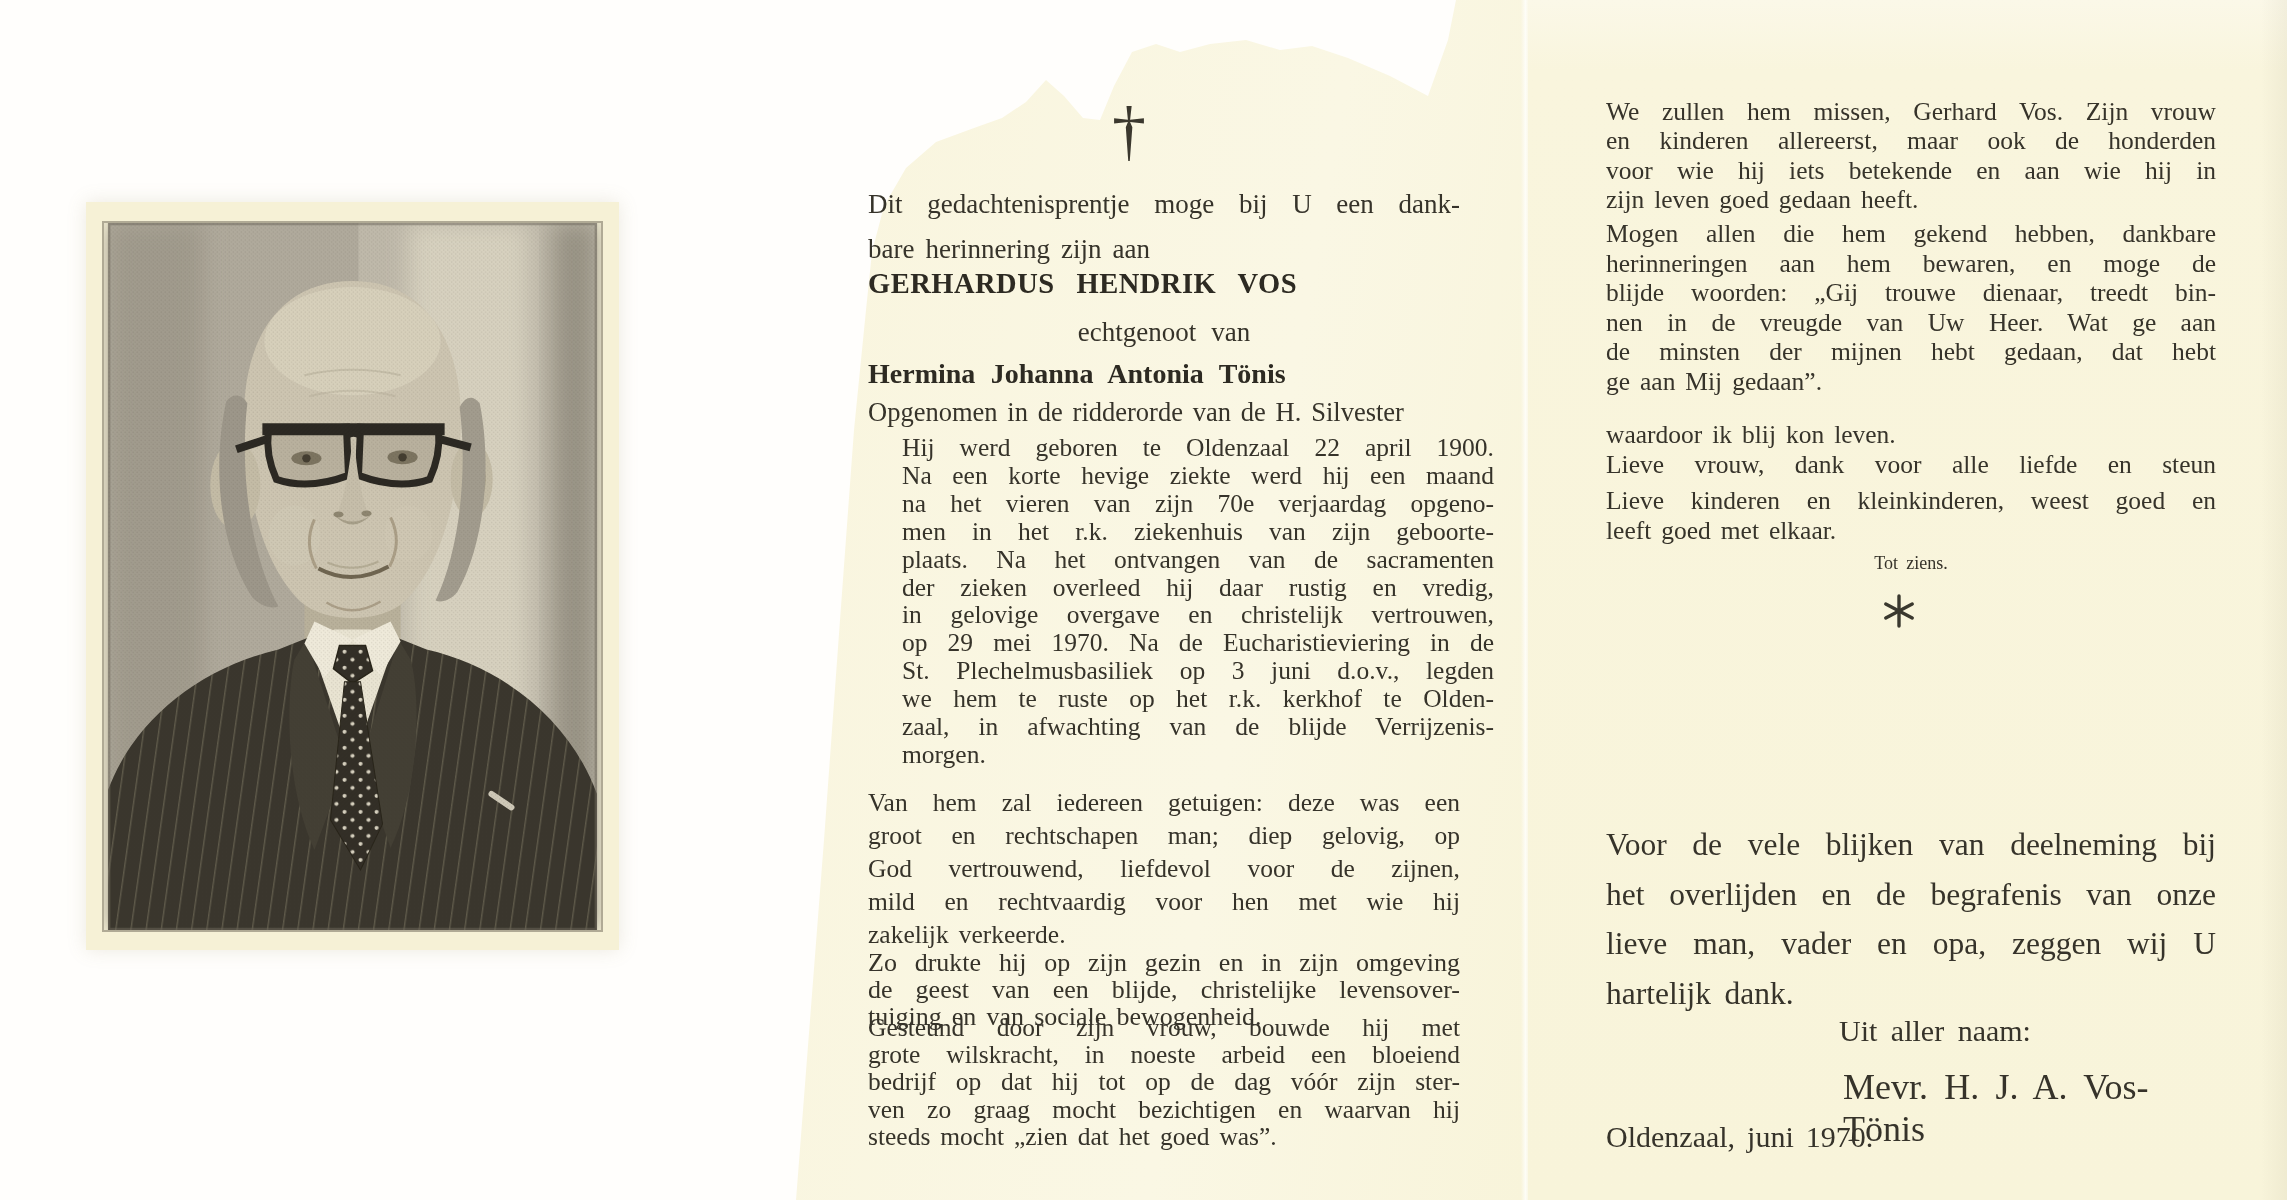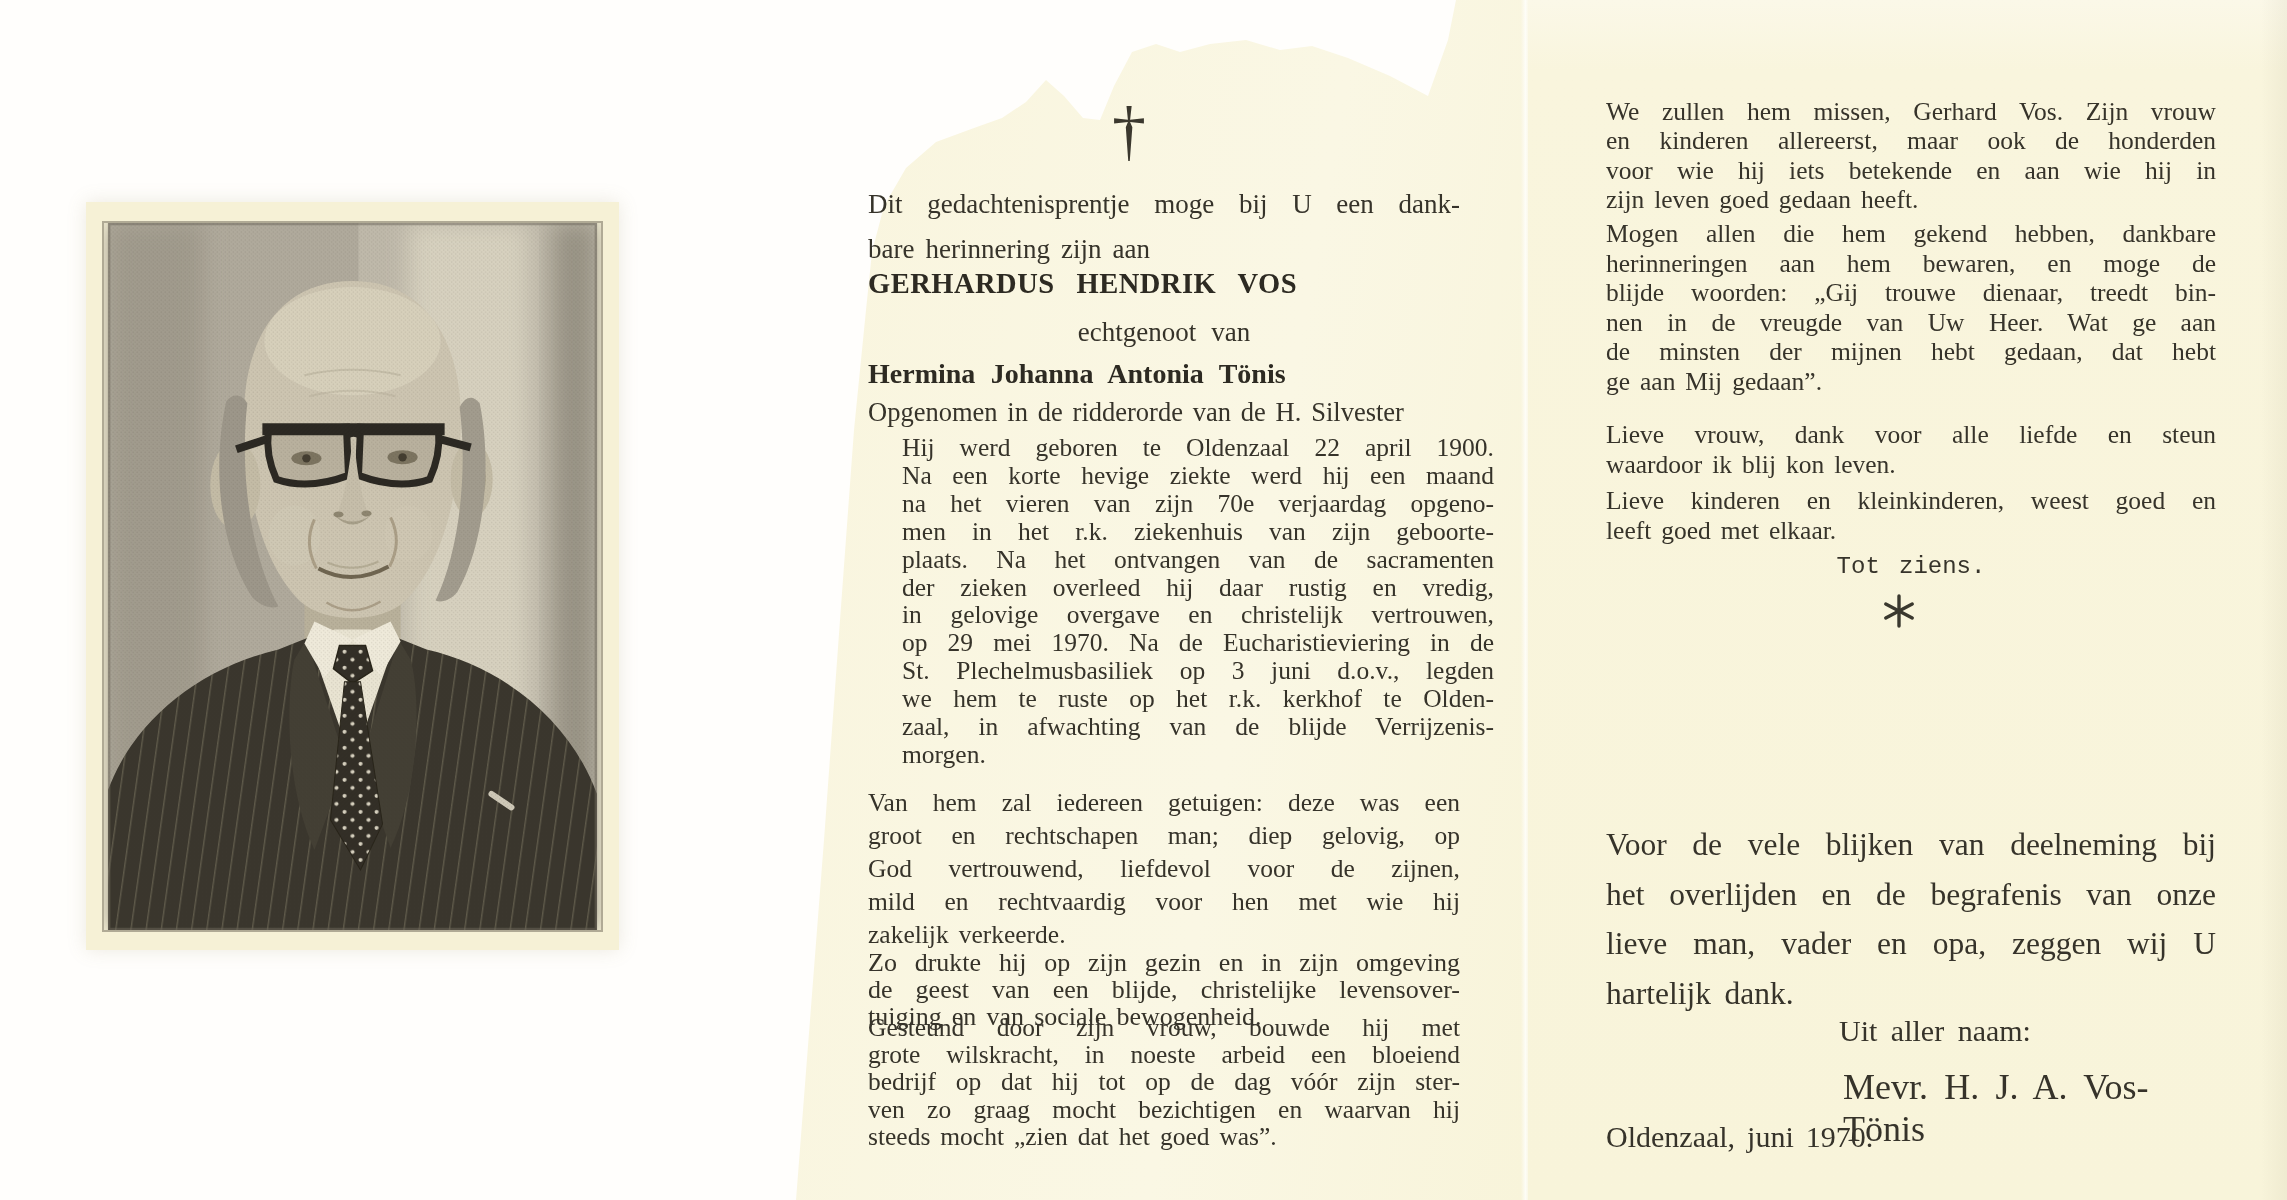--- a/index.html
+++ b/index.html
@@ -63,21 +63,21 @@
     word-spacing:.3em;color:var(--ink-bold);}
   .honor-line{top:397px;font-size:26.5px;word-spacing:.12em;}
   .bio{top:434px;margin-left:34px;}
   .witness{top:786px;line-height:33px;}
   .spirit{top:949px;font-size:26px;line-height:27px;}
   .work{top:1014px;line-height:27.2px;}
   .miss{top:97px;line-height:29.4px;}
   .blessing{top:219px;line-height:29.5px;}
   .wife{top:420px;line-height:29.5px;}
   .children{top:486px;line-height:29.5px;}
-  .farewell{top:553px;font-size:24px;text-align:center;word-spacing:.2em;font-family:Liberation Mono, monospace;}
+  .farewell{top:553px;font-size:18px;text-align:center;word-spacing:.2em;}
   .star-wrap{top:592px;text-align:center;padding-right:24px;}
   .thanks{top:820px;font-size:31.5px;line-height:49.5px;word-spacing:.18em;}
   .from-line{top:1014px;font-size:30px;padding-left:233px;word-spacing:.2em;}
   .sig-line{top:1066px;font-size:36px;padding-left:237px;word-spacing:.2em;}
   .place-line{top:1120px;font-size:30px;word-spacing:.15em;}
 </style>
 </head>
 <body>
 
 <div class="scan">
@@ -244,22 +244,22 @@
     </div>
   <div class="rblk par blessing">
       <div class="tline just">Mogen allen die hem gekend hebben, dankbare</div>
       <div class="tline just">herinneringen aan hem bewaren, en moge de</div>
       <div class="tline just">blijde woorden: „Gij trouwe dienaar, treedt bin-</div>
       <div class="tline just">nen in de vreugde van Uw Heer. Wat ge aan</div>
       <div class="tline just">de minsten der mijnen hebt gedaan, dat hebt</div>
       <div class="tline">ge aan Mij gedaan”.</div>
     </div>
   <div class="rblk par wife">
+      <div class="tline">waardoor ik blij kon leven.</div>
       <div class="tline just">Lieve vrouw, dank voor alle liefde en steun</div>
-      <div class="tline">waardoor ik blij kon leven.</div>
     </div>
   <div class="rblk par children">
       <div class="tline just">Lieve kinderen en kleinkinderen, weest goed en</div>
       <div class="tline">leeft goed met elkaar.</div>
     </div>
   <div class="rblk farewell">Tot ziens.</div>
 
   <div class="rblk star-wrap">
     <svg width="38" height="38" viewBox="0 0 38 38">
       <g stroke="#3a382e" stroke-width="3.4" stroke-linecap="round">

